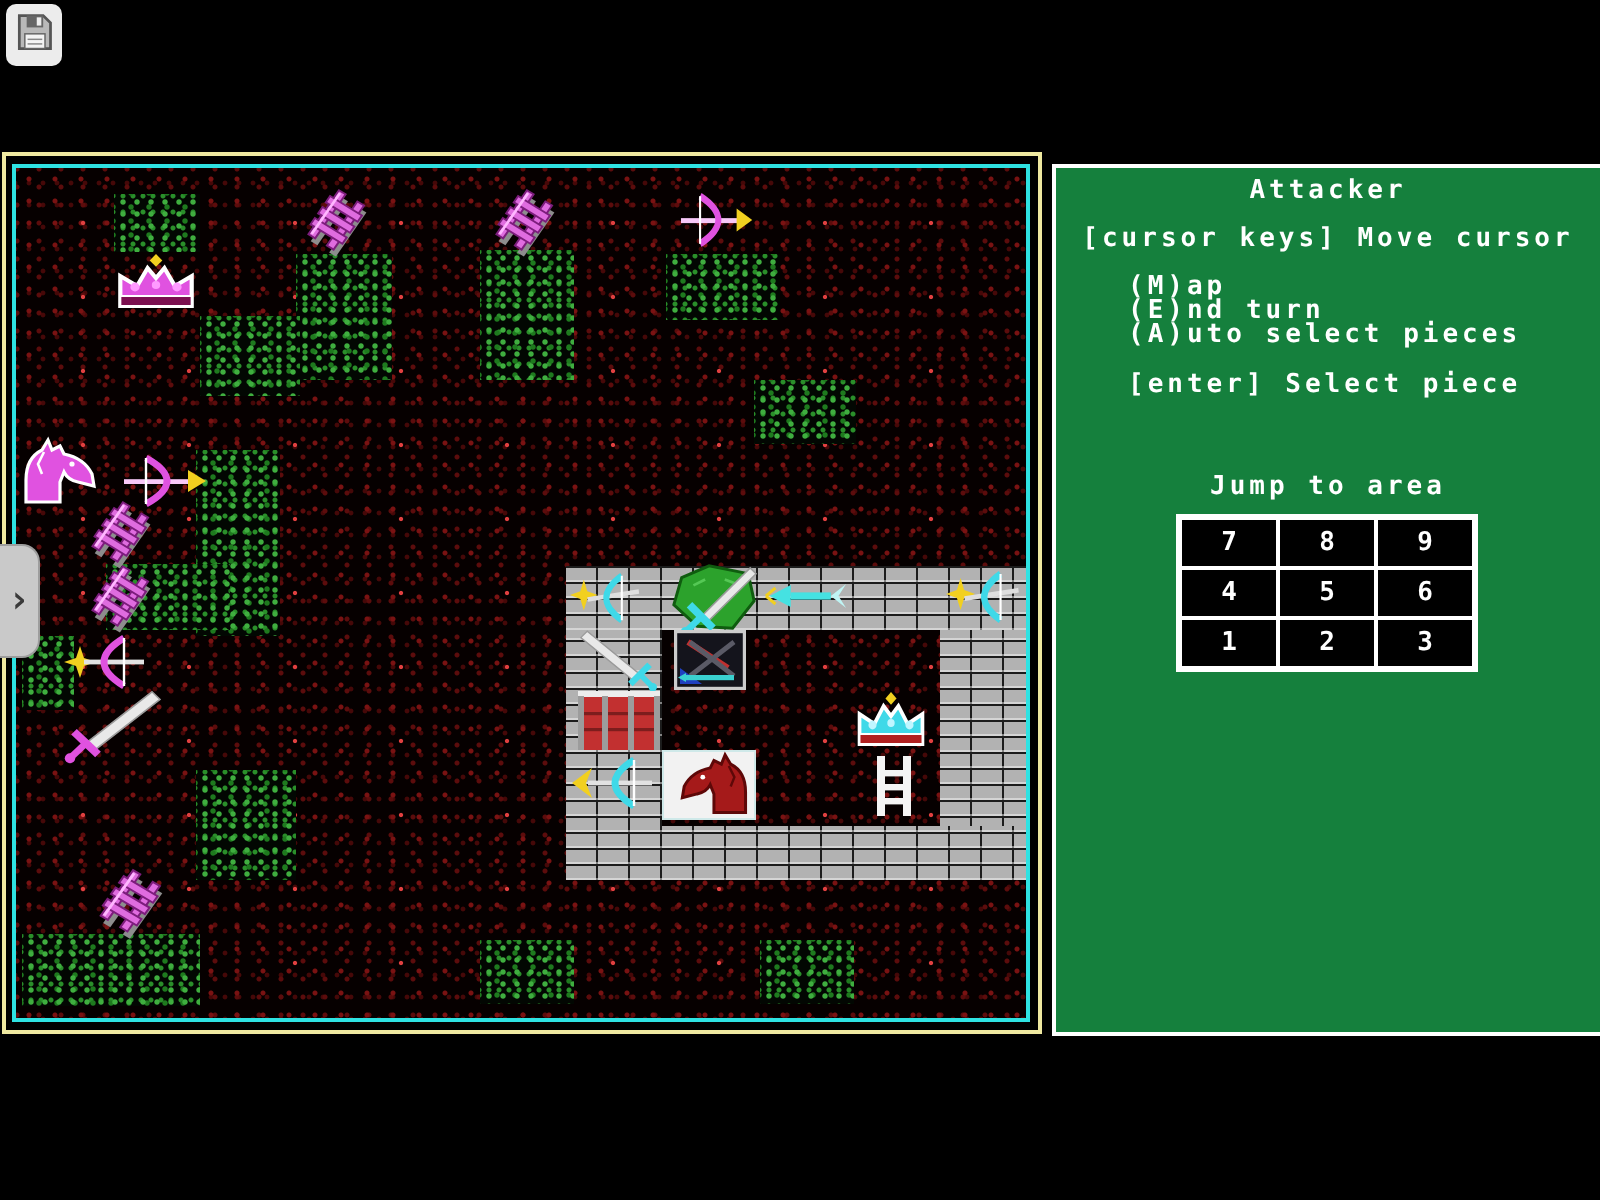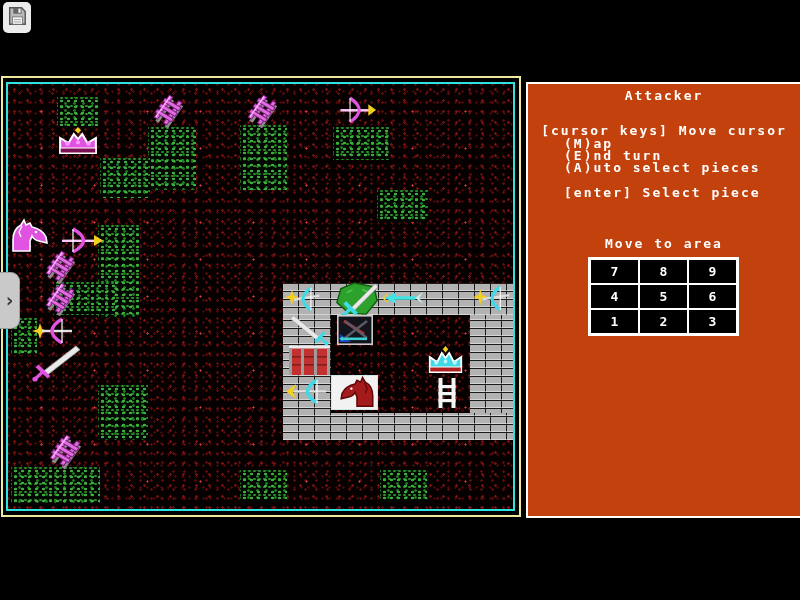--- a/index.html
+++ b/index.html
@@ -46,28 +46,28 @@
 
   
   #drawer-tab{position:absolute;left:0;top:272px;width:20px;height:57px;
     background:#c9c9c9;border:1px solid #9d9d9d;border-left:none;
     border-radius:0 9px 9px 0;display:flex;align-items:center;
     justify-content:center;cursor:pointer;}
   #drawer-tab span{color:#3a3a3a;font-size:19px;font-weight:bold;line-height:1;}
 
   
   #panel{position:absolute;left:526px;top:82px;width:274px;height:436px;
-    background:#c2410c;border:2px solid #fff;border-right:none;color:#fff;}
+    background:#15803d;border:2px solid #fff;border-right:none;color:#fff;}
   .pl{position:absolute;left:0;right:0;height:13px;line-height:13px;
     font-weight:bold;font-size:13px;letter-spacing:2px;white-space:pre;
     color:#fff;}
   .pl.center{text-align:center;}
   .pl.indent{left:36px;right:auto;}
   #panel-title{top:5px;}
-  #ln-move{top:40px;}
+  #ln-move{top:29px;}
   #ln-map{top:53px;}
   #ln-end{top:65px;}
   #ln-auto{top:77px;}
   #ln-select{top:102px;}
   #ln-jumpkeys{top:141px;}
   #ln-jumplabel{top:153px;}
   #jump-grid{position:absolute;left:60px;top:173px;
     display:grid;grid-template-columns:repeat(3,49px);grid-auto-rows:25px;
     border:2px solid #fff;background:#000;}
   .jump-cell{border:1px solid #fff;display:flex;align-items:center;
@@ -365,21 +365,21 @@
   <span>›</span>
 </div>
 
 <div id="panel">
   <div id="panel-title" class="pl center">Attacker</div>
   <div id="ln-move" class="pl center">[cursor keys] Move cursor</div>
   <div id="ln-map" class="pl indent">(M)ap</div>
   <div id="ln-end" class="pl indent">(E)nd turn</div>
   <div id="ln-select" class="pl indent">[enter] Select piece</div>
   <div id="ln-auto" class="pl indent">(A)uto select pieces</div>
-  <div id="ln-jumplabel" class="pl center">Move to area</div>
+  <div id="ln-jumplabel" class="pl center">Jump to area</div>
   <div id="jump-grid">
       <div class="jump-cell">7</div>
       <div class="jump-cell">8</div>
       <div class="jump-cell">9</div>
       <div class="jump-cell">4</div>
       <div class="jump-cell">5</div>
       <div class="jump-cell">6</div>
       <div class="jump-cell">1</div>
       <div class="jump-cell">2</div>
       <div class="jump-cell">3</div>

